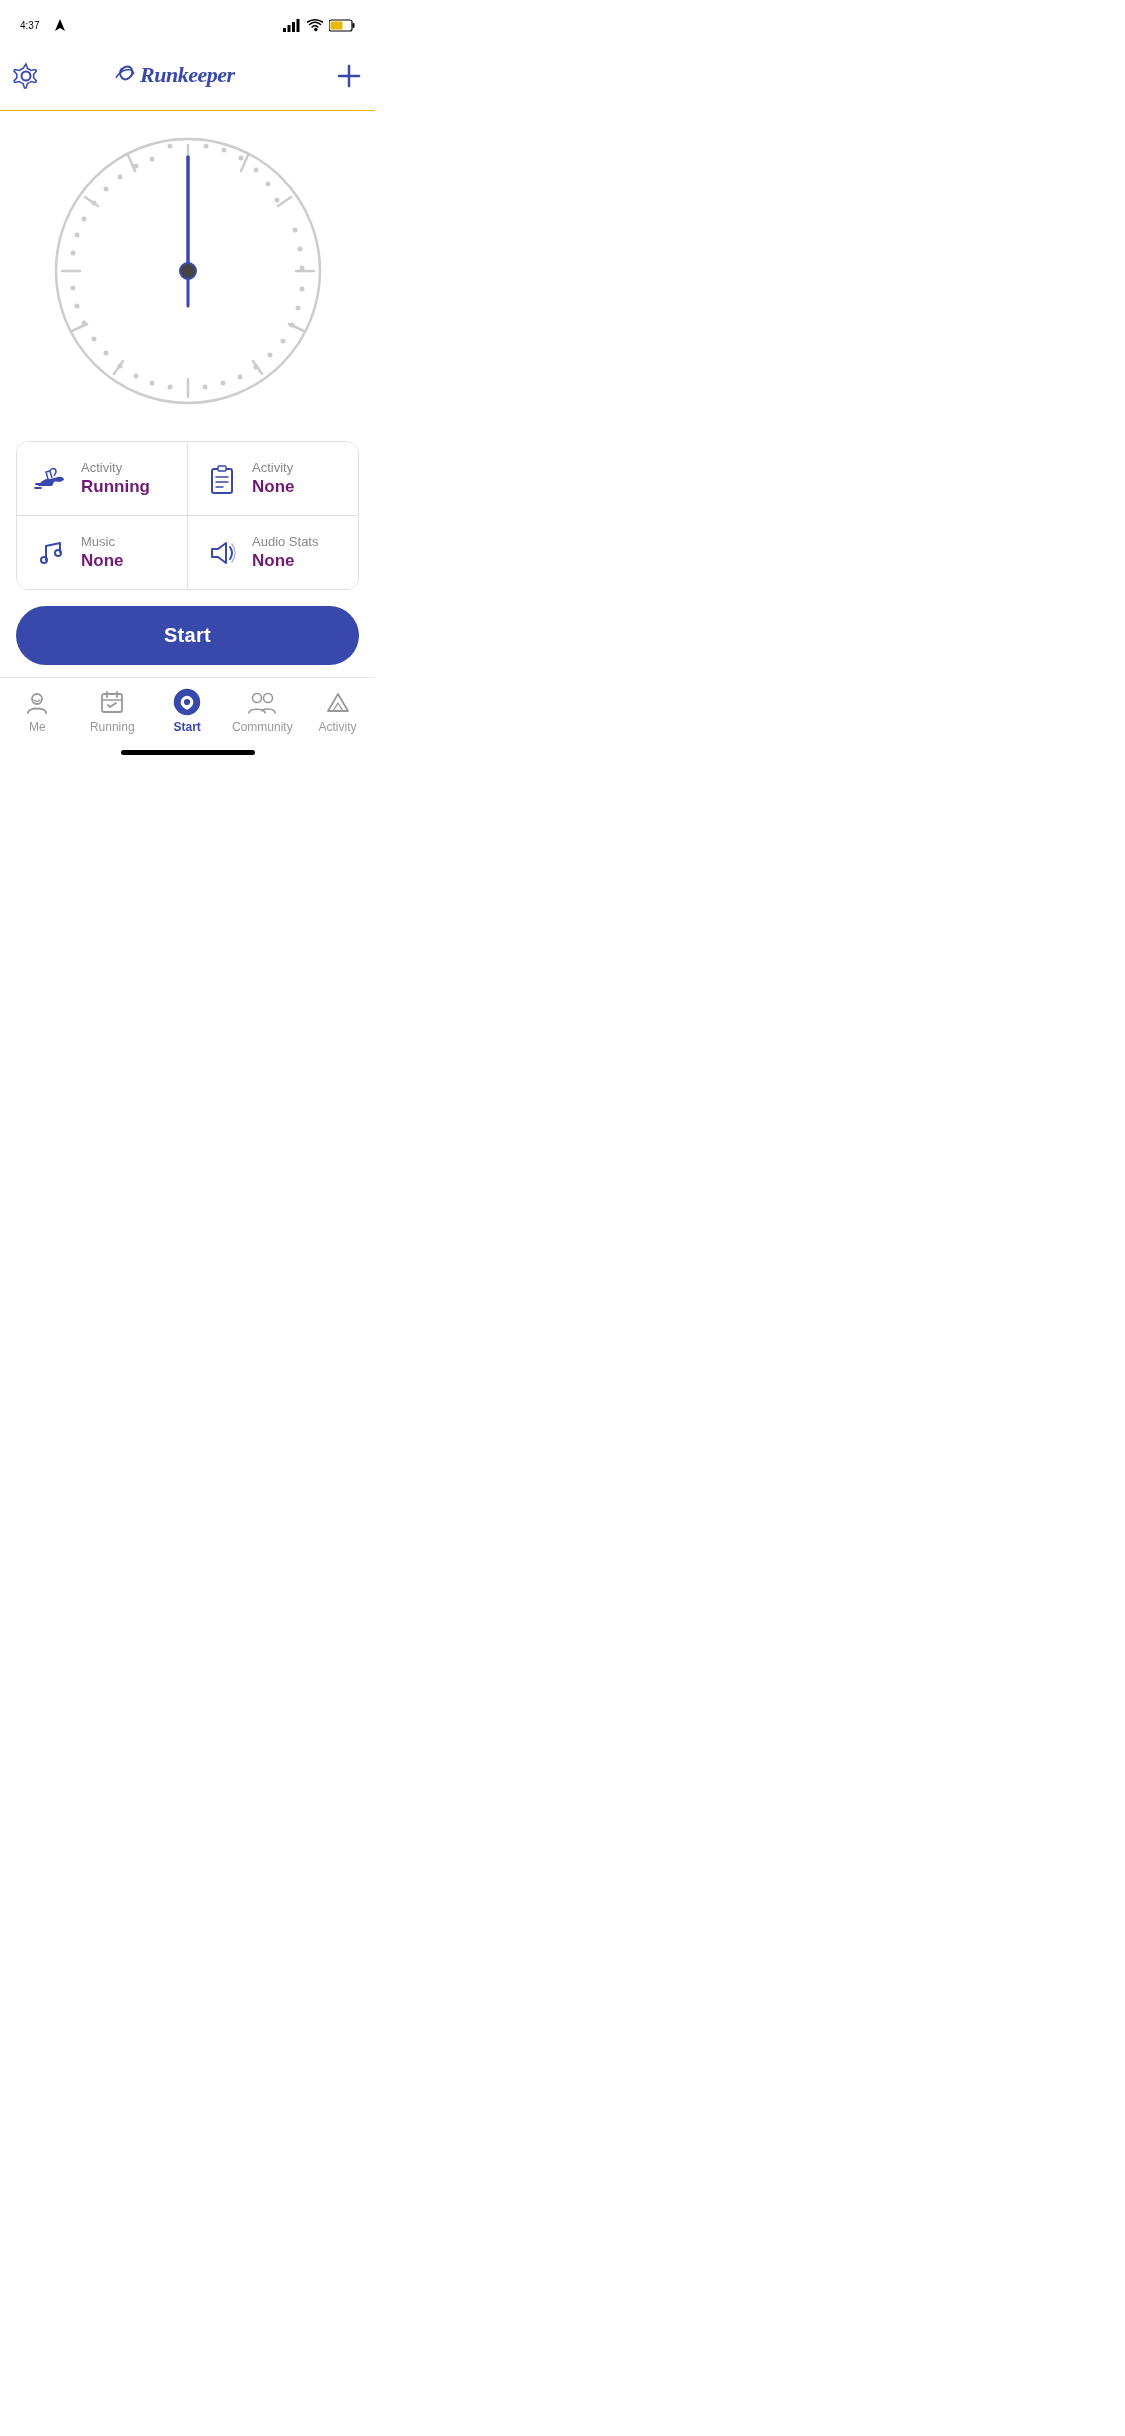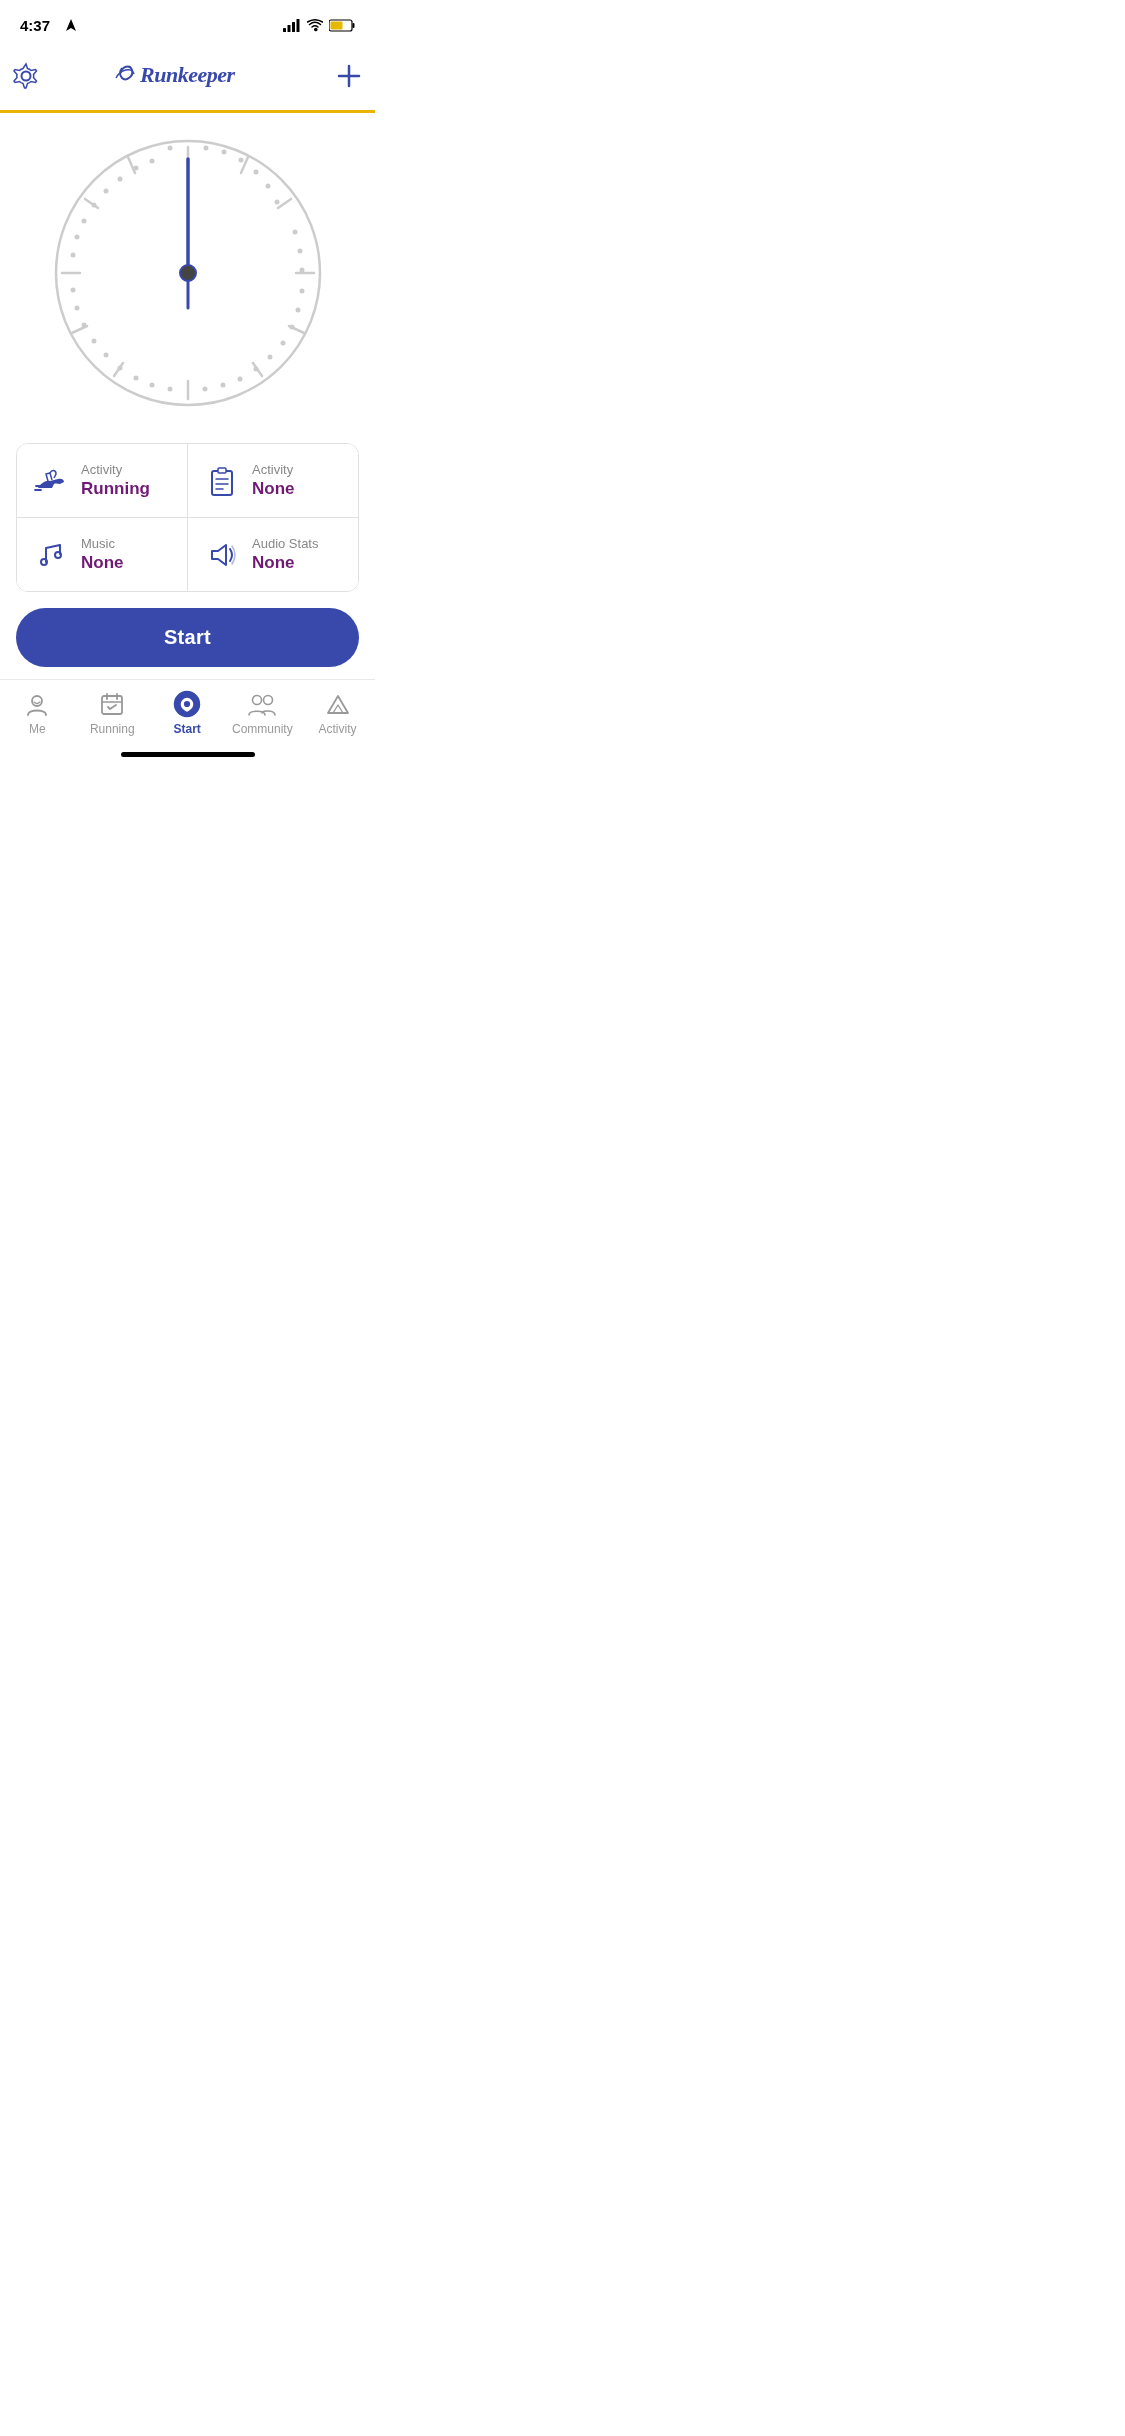--- a/index.html
+++ b/index.html
@@ -15,40 +15,40 @@
 
     
     .status-bar {
       display: flex;
       justify-content: space-between;
       align-items: center;
       padding: 14px 20px 8px 20px;
       height: 44px;
     }
     .status-time {
-      font-size: 15px;
-      font-weight: 700;
+      font-size: 10px;
+      font-weight: 400;
       color: #000;
       display: flex;
       align-items: center;
       gap: 16px;
     }
     .status-icons {
       display: flex;
       align-items: center;
       gap: 6px;
     }
 
     
     .header {
       display: flex;
       justify-content: space-between;
       align-items: center;
       padding: 12px 8px;
-      border-bottom: 3px solid #eab308;
+      border-bottom: 1px solid #eab308;
     }
     .header-logo {
       font-size: 24px;
       font-weight: 700;
       color: #3949ab;
       font-style: italic;
       letter-spacing: -0.5px;
     }
     .gear-btn, .plus-btn {
       background: none;

